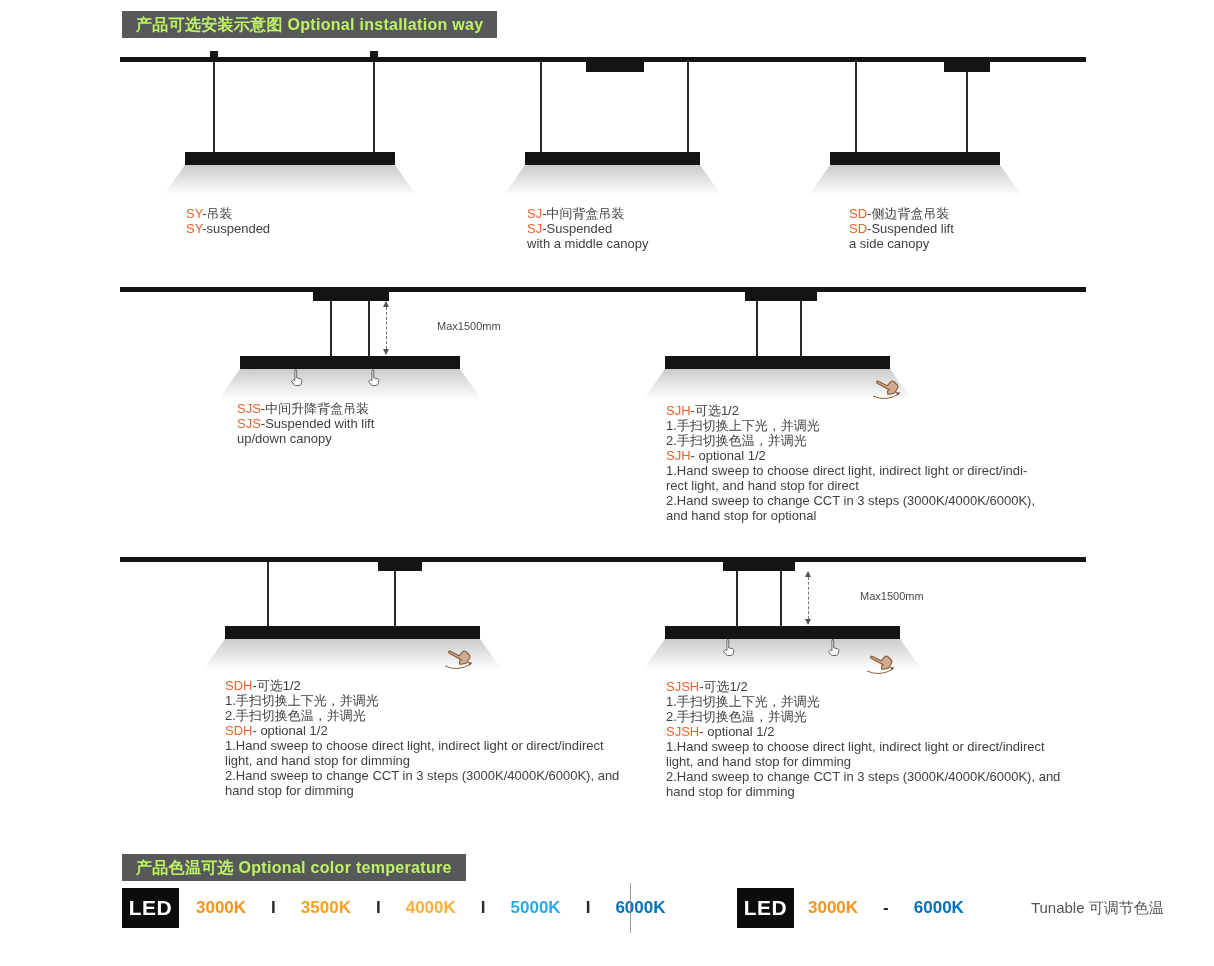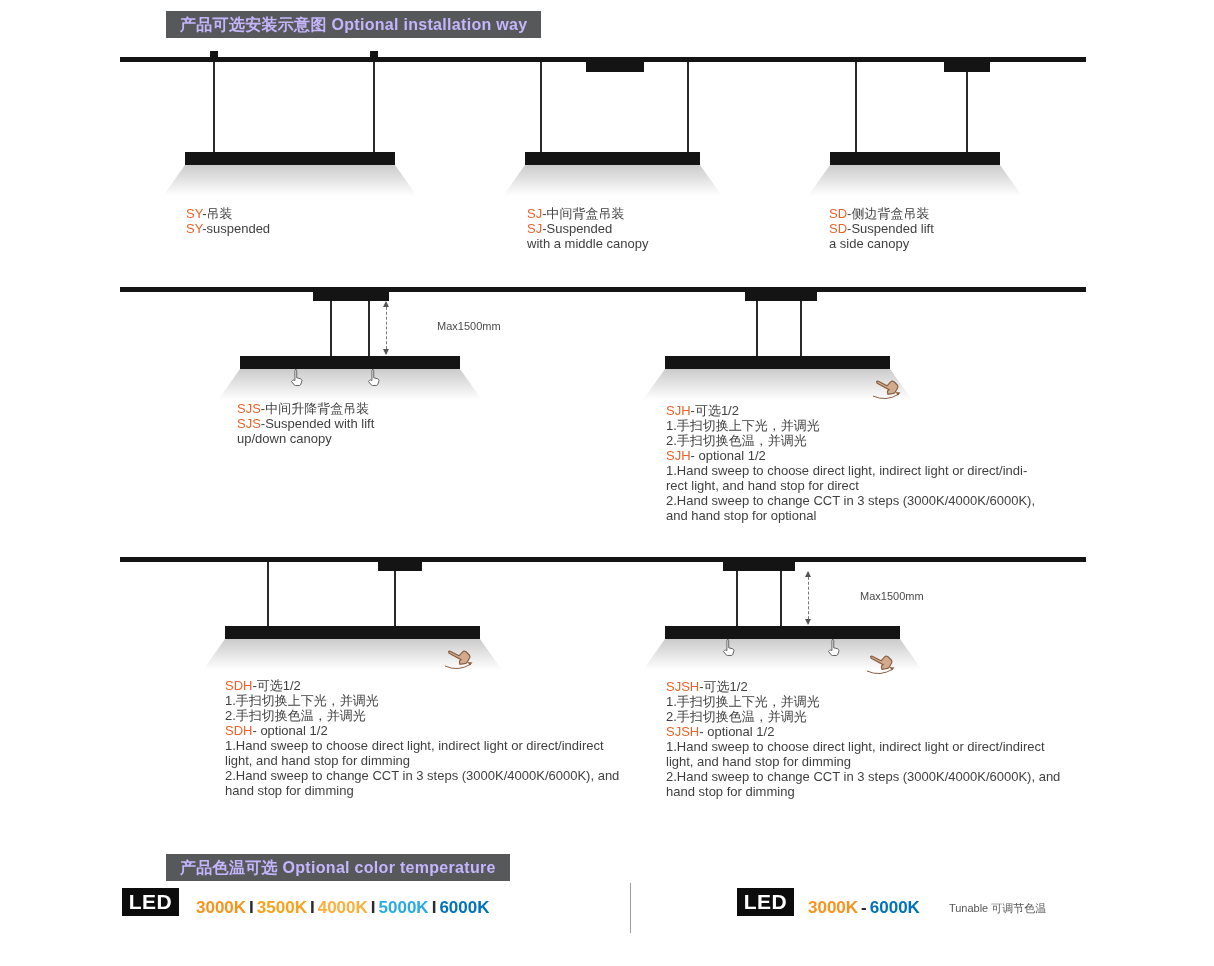--- a/index.html
+++ b/index.html
@@ -2,22 +2,22 @@
 <html style="--accent: #e8632c; --badge-bg: #57585a; --text: #3f3f3f; --track: #141414; --divider: #9c9c9c;"><head>
 <meta charset="utf-8">
 <style>
   html,body{margin:0;padding:0;background:#ffffff;}
   .page{
     position:relative;width:1214px;height:966px;background:#ffffff;overflow:hidden;
     font-family:"Liberation Sans","DejaVu Sans",sans-serif;color:var(--text,#3f3f3f);
   }
   .badge{
     position:absolute;height:27px;line-height:27px;padding:0 14px;
-    background:var(--badge-bg,#57585a);color:#c4b5fd;font-size:16px;font-weight:600;
-    letter-spacing:0.3px;white-space:nowrap;margin-left:44px;
+    background:var(--badge-bg,#57585a);color:#bef264;font-size:16px;font-weight:600;
+    letter-spacing:0.3px;white-space:nowrap;
   }
   .track{position:absolute;height:5px;background:var(--track,#121212);}
   .nub{position:absolute;width:8px;height:6px;background:var(--track,#121212);}
   .wire{position:absolute;width:2px;background:#2a2a2a;}
   .canopy{position:absolute;background:var(--track,#121212);}
   .fixture{position:absolute;height:13px;background:var(--track,#15171a);}
   .beam{
     position:absolute;height:31px;
     background:linear-gradient(180deg,rgba(190,190,190,0.8),rgba(255,255,255,0));
     clip-path:polygon(22px 0, calc(100% - 22px) 0, 100% 100%, 0 100%);
@@ -27,28 +27,28 @@
   .accent{color:var(--accent,#e8632c);}
   .dim-line{position:absolute;width:0;border-left:1px dashed #777;}
   .dim-line::before{content:"";position:absolute;top:-1px;left:-4px;width:0;height:0;
     border-left:3.5px solid transparent;border-right:3.5px solid transparent;border-bottom:6px solid #555;}
   .dim-line::after{content:"";position:absolute;bottom:-1px;left:-4px;width:0;height:0;
     border-left:3.5px solid transparent;border-right:3.5px solid transparent;border-top:6px solid #555;}
   .dim-label{position:absolute;font-size:11px;color:#4a4a4a;white-space:nowrap;margin-left:44px;}
   .hand-up{position:absolute;width:15px;height:20px;}
   .hand-sweep{position:absolute;width:42px;height:30px;}
   .led-box{
-    position:absolute;width:57px;height:28px;background:#0c0c0c;color:#ffffff;
+    position:absolute;width:57px;height:40px;background:#0c0c0c;color:#ffffff;
     display:flex;align-items:center;justify-content:center;
     font-size:21px;font-weight:bold;letter-spacing:0.5px;
   }
-  .temps{position:absolute;height:40px;display:flex;align-items:center;gap:3px;
+  .temps{position:absolute;height:40px;display:flex;align-items:center;gap:25px;
     font-size:17px;font-weight:bold;white-space:nowrap;}
   .sep{color:#2b2b2b;font-weight:bold;}
-  .note{color:#565656;font-size:11px;font-weight:normal;margin-left:26px;}
+  .note{color:#565656;font-size:15px;font-weight:normal;margin-left:42px;}
   .v-divider{position:absolute;width:1px;background:var(--divider,#9c9c9c);}
 </style>
 </head>
 <body>
 
 <svg width="0" height="0" style="position:absolute" aria-hidden="true">
   <defs>
     <path id="hand-path" d="M8.6 1.6c0.95 0 1.7 0.75 1.7 1.7v9.4l5.2 1.35c1.05 0.28 1.75 1.22 1.75 2.3 0 0.2-0.03 0.42-0.08 0.62l-1.3 4.3c-0.3 1-1.2 1.7-2.25 1.7h-4.9c-0.72 0-1.4-0.33-1.85-0.9l-3.6-4.6 1.55-1.35c0.5-0.43 1.2-0.55 1.8-0.32l1.28 0.5v-13c0-0.95 0.75-1.7 1.7-1.7z"></path>
   </defs>
 </svg>
@@ -79,21 +79,21 @@
     <div class="cap-line"><span class="accent">SJ</span><span>-中间背盒吊装</span></div>
     <div class="cap-line"><span class="accent">SJ</span><span>-Suspended</span></div>
     <div class="cap-line">with a middle canopy</div>
   </div>
 
   <div class="wire" style="left:855px;top:62px;height:90px"></div>
   <div class="wire" style="left:966px;top:62px;height:90px"></div>
   <div class="canopy" style="left:944px;top:62px;width:46px;height:10px"></div>
   <div class="fixture" style="left:830px;top:152px;width:170px"></div>
   <div class="beam" style="left:808px;top:165px;width:214px"></div>
-  <div class="caption" style="left:829px;top:206px">
+  <div class="caption" style="left:849px;top:206px">
     <div class="cap-line"><span class="accent">SD</span><span>-侧边背盒吊装</span></div>
     <div class="cap-line"><span class="accent">SD</span><span>-Suspended lift</span></div>
     <div class="cap-line">a side canopy</div>
   </div>
 
   <div class="track" style="left:120px;top:287px;width:966px"></div>
 
   <div class="canopy" style="left:313px;top:292px;width:76px;height:9px"></div>
   <div class="wire" style="left:330px;top:301px;height:55px"></div>
   <div class="wire" style="left:368px;top:301px;height:55px"></div>

